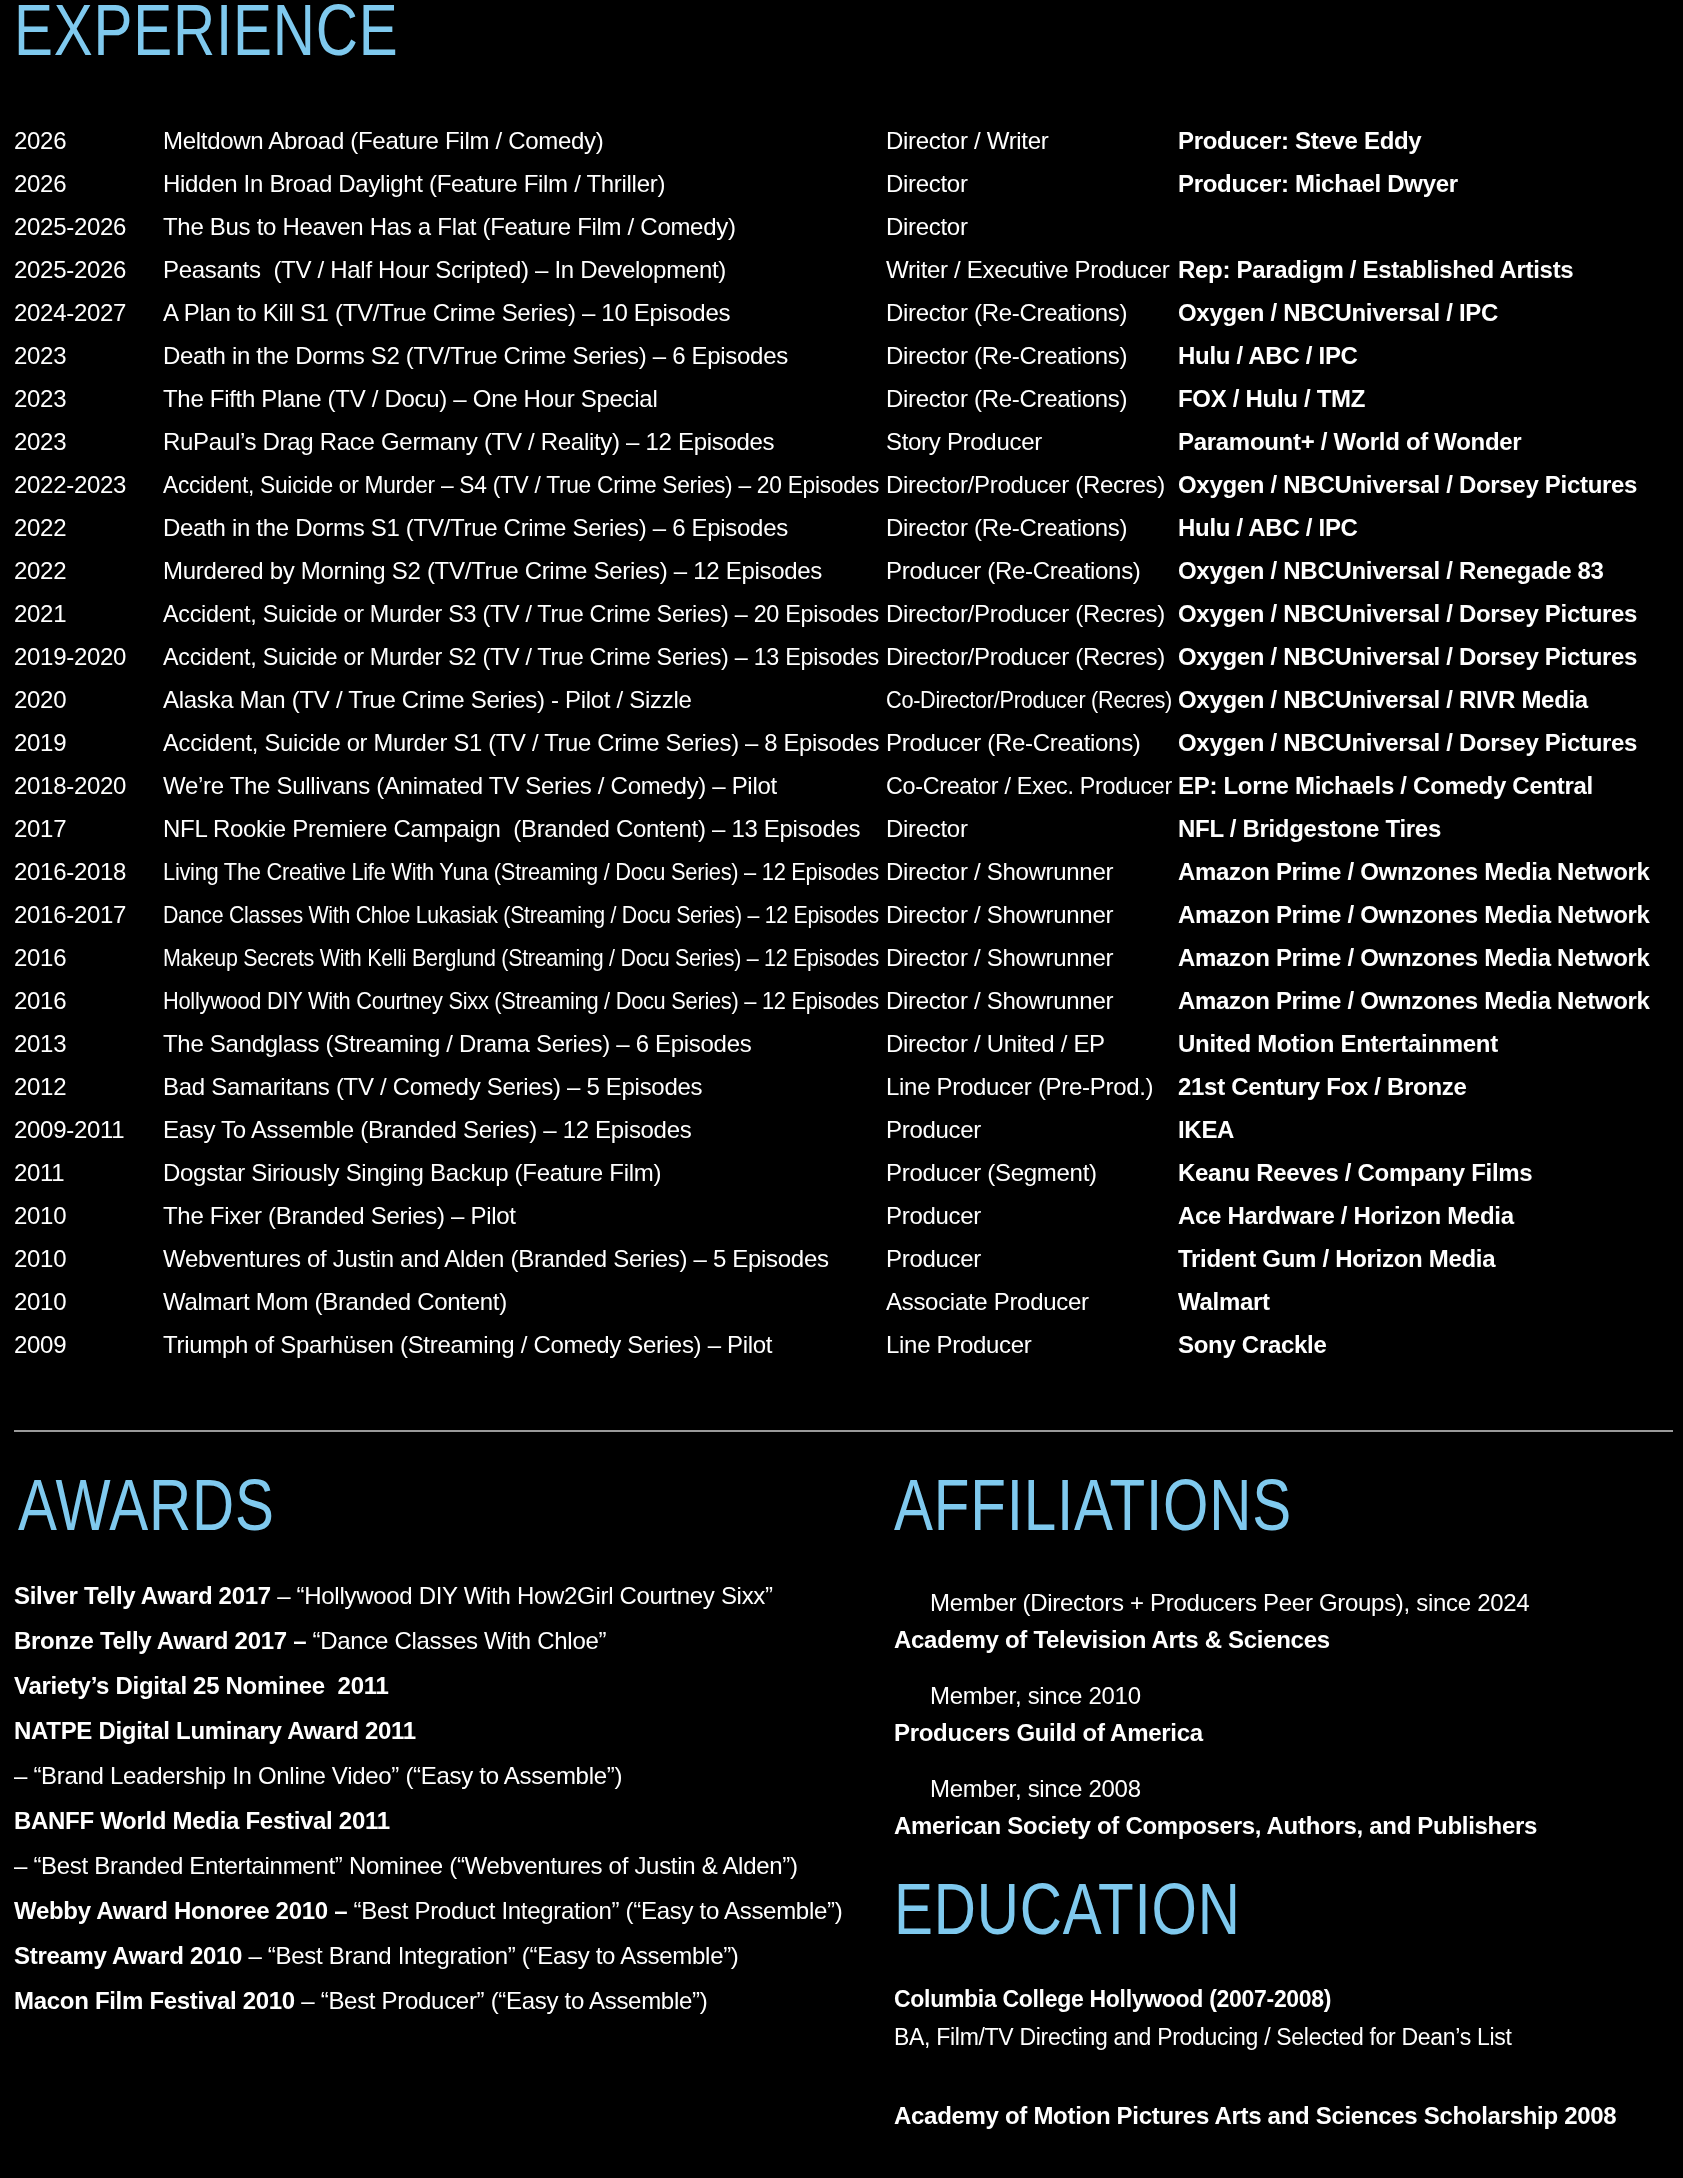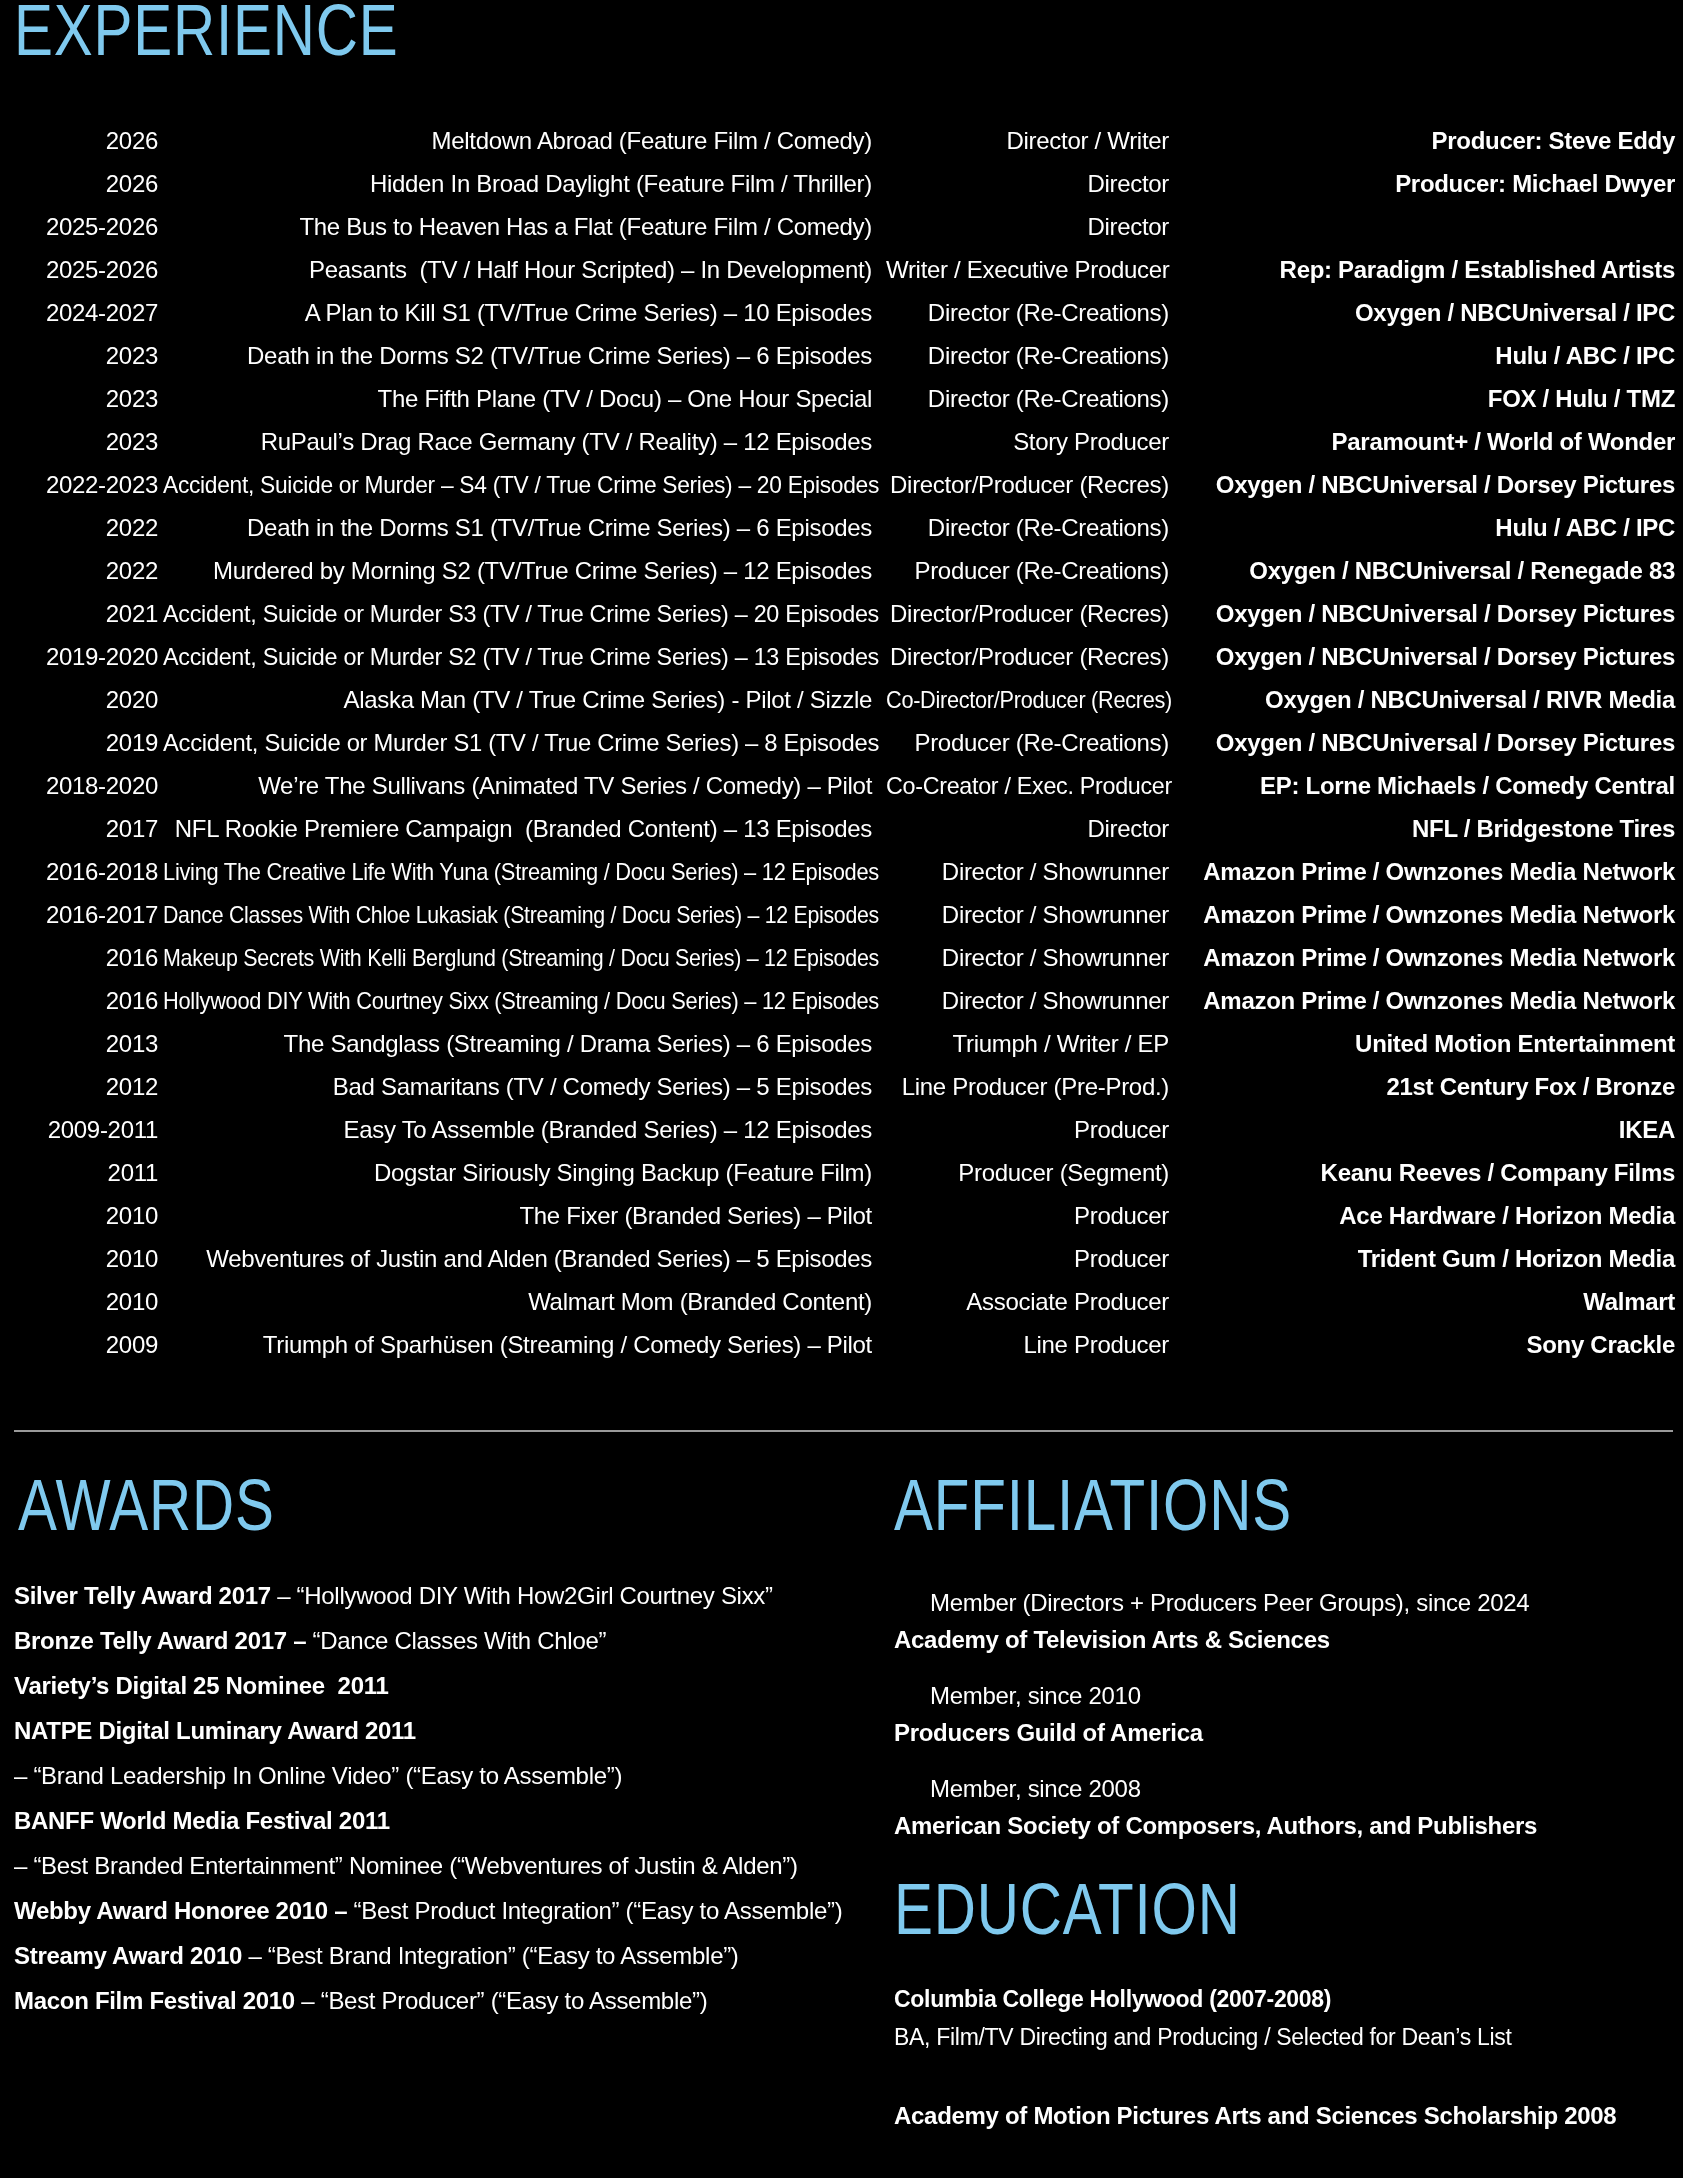--- a/index.html
+++ b/index.html
@@ -18,21 +18,21 @@
     font-size:73px;
     font-weight:400;
     line-height:1;
     letter-spacing:1px;
     color:#7fc9ee;
     transform:scaleX(0.80);
     transform-origin:left top;
     white-space:pre;
   }
   
-  .exp-table{position:absolute; top:119px; left:0; width:1683px;text-align:right;}
+  .exp-table{position:absolute; top:119px; left:0; width:1683px;}
   .exp-row{position:relative; height:43px; font-size:24px; line-height:43px; letter-spacing:-0.3px;}
   .cell{position:absolute; top:0; white-space:pre;}
   .cell > span{display:inline-block; white-space:pre; transform-origin:left center;}
   .c-year{left:14px; width:144px;}
   .c-title{left:163px; width:709px;}
   .c-role{left:886px; width:283px;}
   .c-comp{left:1178px; width:497px; font-weight:700;}
   
   .divider{position:absolute; left:14px; top:1430px; width:1659px; height:2px; background:#9a9a9a;}
   
@@ -180,21 +180,21 @@
       </div>
       <div class="exp-row">
         <div class="cell c-year"><span>2016</span></div>
         <div class="cell c-title"><span style="transform: scaleX(0.909044);">Hollywood DIY With Courtney Sixx (Streaming / Docu Series) – 12 Episodes</span></div>
         <div class="cell c-role"><span>Director / Showrunner</span></div>
         <div class="cell c-comp"><span>Amazon Prime / Ownzones Media Network</span></div>
       </div>
       <div class="exp-row">
         <div class="cell c-year"><span>2013</span></div>
         <div class="cell c-title"><span>The Sandglass (Streaming / Drama Series) – 6 Episodes</span></div>
-        <div class="cell c-role"><span>Triumph / Writer / EP</span></div>
+        <div class="cell c-role"><span>Director / United / EP</span></div>
         <div class="cell c-comp"><span>United Motion Entertainment</span></div>
       </div>
       <div class="exp-row">
         <div class="cell c-year"><span>2012</span></div>
         <div class="cell c-title"><span>Bad Samaritans (TV / Comedy Series) – 5 Episodes</span></div>
         <div class="cell c-role"><span>Line Producer (Pre-Prod.)</span></div>
         <div class="cell c-comp"><span>21st Century Fox / Bronze</span></div>
       </div>
       <div class="exp-row">
         <div class="cell c-year"><span>2009-2011</span></div>

